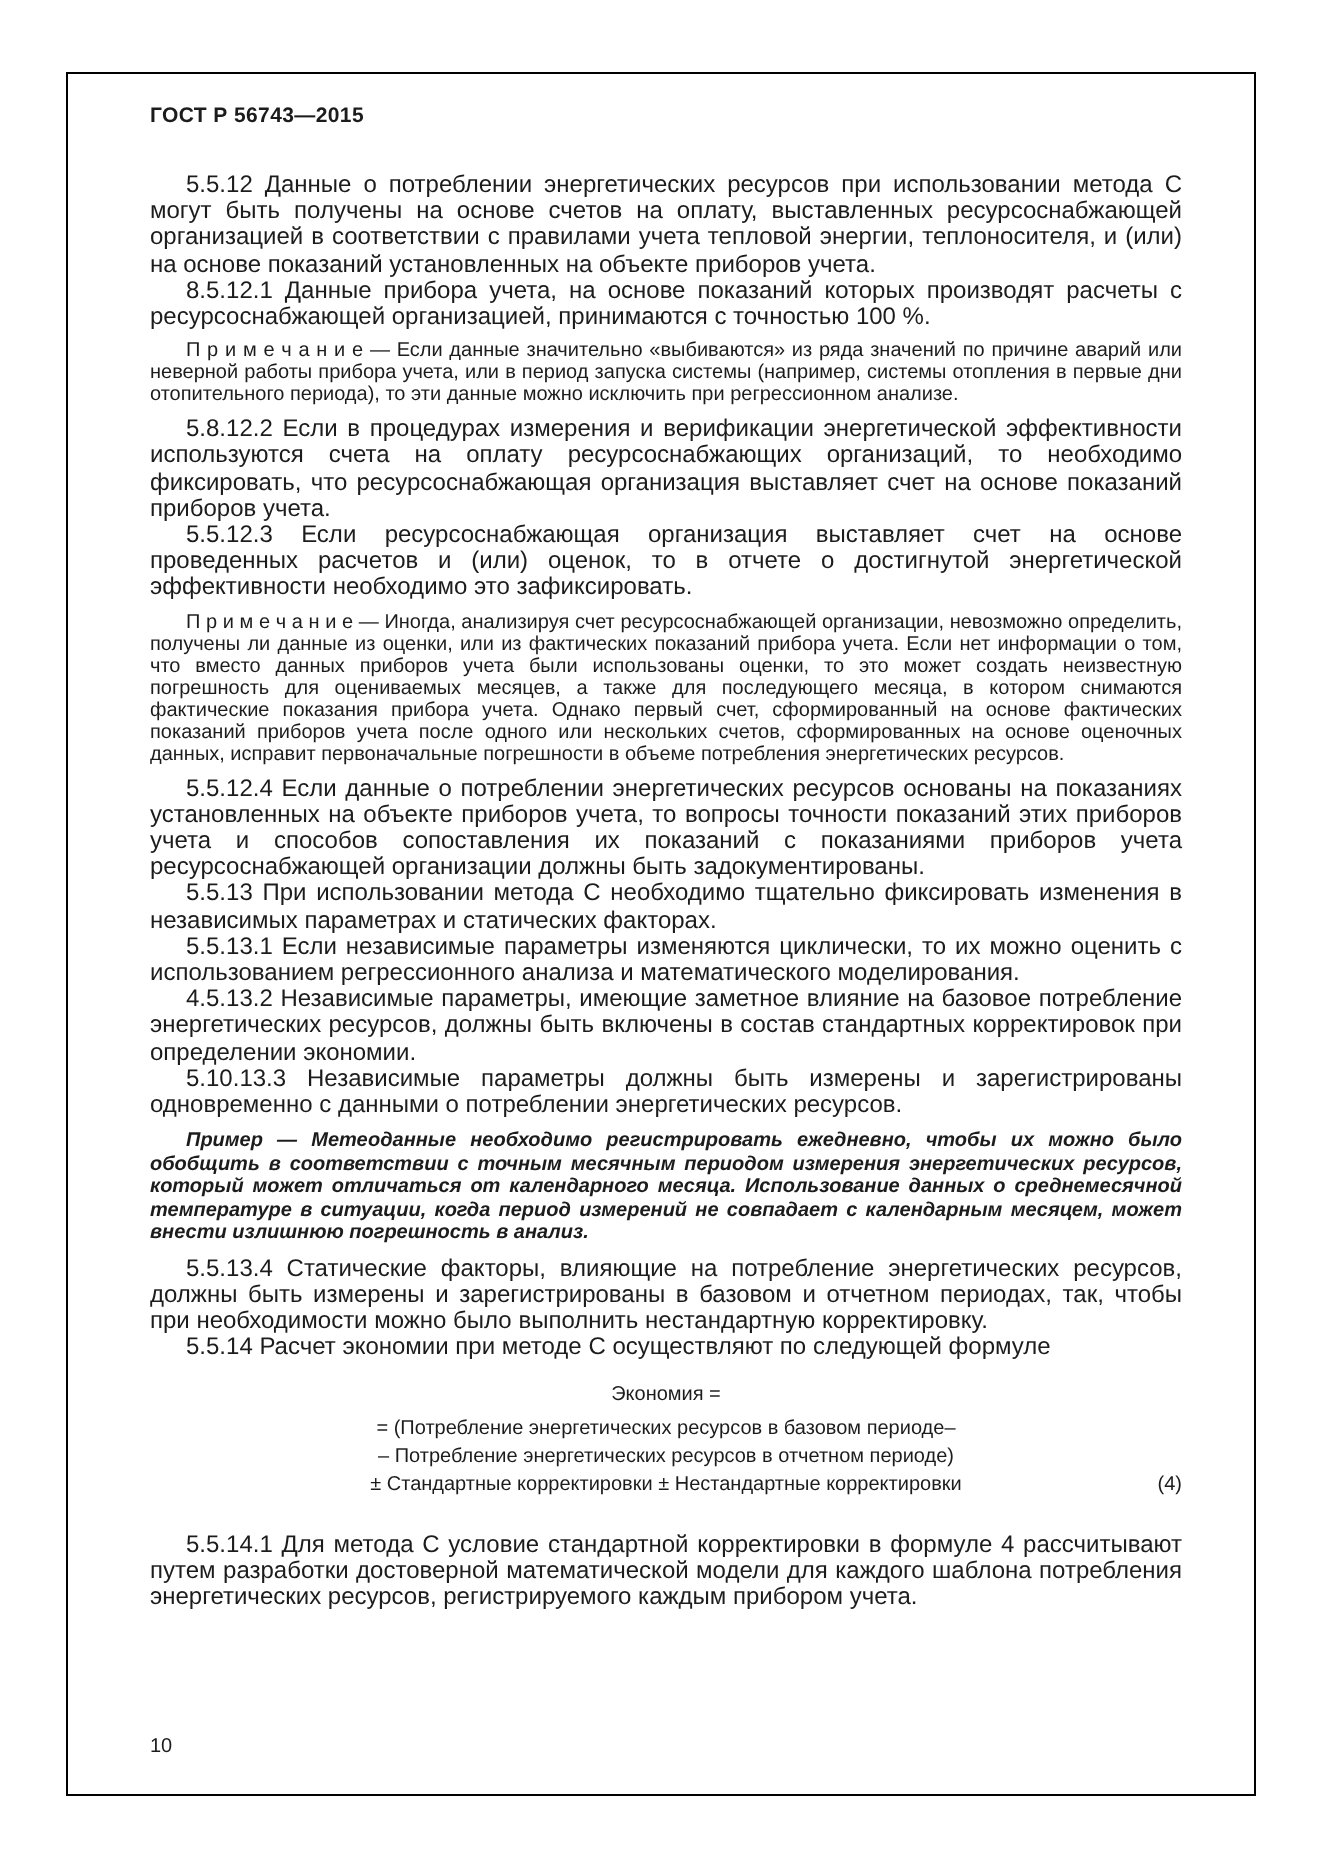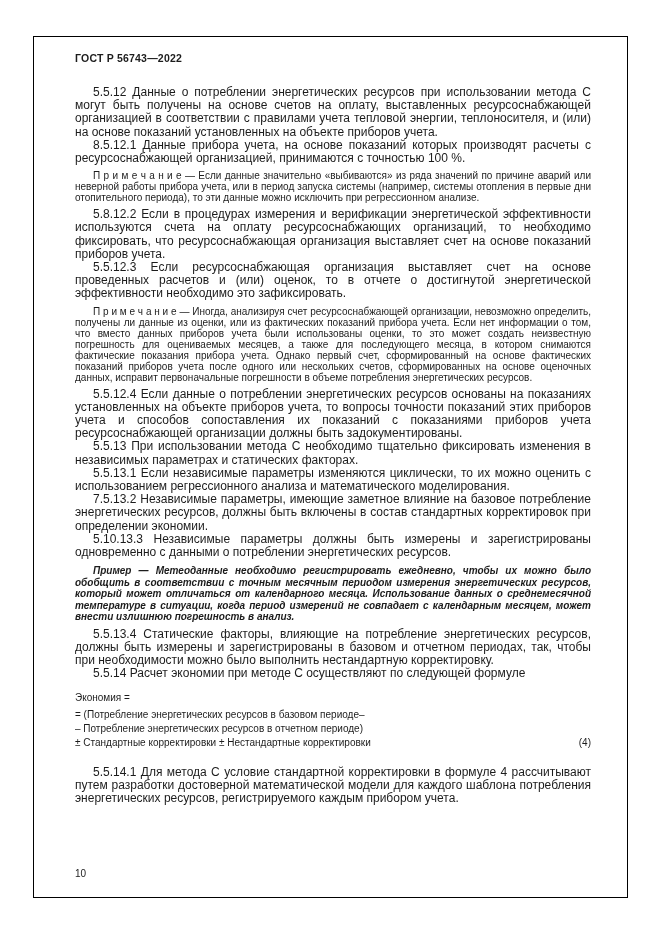--- a/index.html
+++ b/index.html
@@ -59,53 +59,54 @@
     margin: 6px 0 5px;
   }
 
   .formula-block {
     margin: 10px 0 16px;
     font-size: 10px;
     line-height: 14px;
   }
   .formula-line {
     position: relative;
+    text-align: center;
     text-indent: 0;
   }
   .formula-line:first-child { margin-bottom: 3px; }
   .formula-number {
     position: absolute;
     right: 0;
     top: 0;
   }
 
   .page-number {
     position: absolute;
     left: 75px; top: 868px;
     font-size: 10px;
   }
 </style>
 </head>
 <body>
 
 <div class="page-frame"></div>
 
-<div class="doc-header">ГОСТ Р 56743—2022</div>
+<div class="doc-header">ГОСТ Р 56743—2015</div>
 
 <div class="document-body">
     <p class="body">5.5.12 Данные о потреблении энергетических ресурсов при использовании метода С могут быть получены на основе счетов на оплату, выставленных ресурсоснабжающей организацией в соответствии с правилами учета тепловой энергии, теплоносителя, и (или) на основе показаний установленных на объекте приборов учета.</p>
     <p class="body">8.5.12.1 Данные прибора учета, на основе показаний которых производят расчеты с ресурсоснабжающей организацией, принимаются с точностью 100 %.</p>
     <p class="note">П р и м е ч а н и е — Если данные значительно «выбиваются» из ряда значений по причине аварий или неверной работы прибора учета, или в период запуска системы (например, системы отопления в первые дни отопительного периода), то эти данные можно исключить при регрессионном анализе.</p>
     <p class="body">5.8.12.2 Если в процедурах измерения и верификации энергетической эффективности используются счета на оплату ресурсоснабжающих организаций, то необходимо фиксировать, что ресурсоснабжающая организация выставляет счет на основе показаний приборов учета.</p>
     <p class="body">5.5.12.3 Если ресурсоснабжающая организация выставляет счет на основе проведенных расчетов и (или) оценок, то в отчете о достигнутой энергетической эффективности необходимо это зафиксировать.</p>
     <p class="note">П р и м е ч а н и е — Иногда, анализируя счет ресурсоснабжающей организации, невозможно определить, получены ли данные из оценки, или из фактических показаний прибора учета. Если нет информации о том, что вместо данных приборов учета были использованы оценки, то это может создать неизвестную погрешность для оцениваемых месяцев, а также для последующего месяца, в котором снимаются фактические показания прибора учета. Однако первый счет, сформированный на основе фактических показаний приборов учета после одного или нескольких счетов, сформированных на основе оценочных данных, исправит первоначальные погрешности в объеме потребления энергетических ресурсов.</p>
     <p class="body">5.5.12.4 Если данные о потреблении энергетических ресурсов основаны на показаниях установленных на объекте приборов учета, то вопросы точности показаний этих приборов учета и способов сопоставления их показаний с показаниями приборов учета ресурсоснабжающей организации должны быть задокументированы.</p>
     <p class="body">5.5.13 При использовании метода С необходимо тщательно фиксировать изменения в независимых параметрах и статических факторах.</p>
     <p class="body">5.5.13.1 Если независимые параметры изменяются циклически, то их можно оценить с использованием регрессионного анализа и математического моделирования.</p>
-    <p class="body">7.5.13.2 Независимые параметры, имеющие заметное влияние на базовое потребление энергетических ресурсов, должны быть включены в состав стандартных корректировок при определении экономии.</p>
+    <p class="body">4.5.13.2 Независимые параметры, имеющие заметное влияние на базовое потребление энергетических ресурсов, должны быть включены в состав стандартных корректировок при определении экономии.</p>
     <p class="body">5.10.13.3 Независимые параметры должны быть измерены и зарегистрированы одновременно с данными о потреблении энергетических ресурсов.</p>
     <p class="example">Пример — Метеоданные необходимо регистрировать ежедневно, чтобы их можно было обобщить в соответствии с точным месячным периодом измерения энергетических ресурсов, который может отличаться от календарного месяца. Использование данных о среднемесячной температуре в ситуации, когда период измерений не совпадает с календарным месяцем, может внести излишнюю погрешность в анализ.</p>
     <p class="body">5.5.13.4 Статические факторы, влияющие на потребление энергетических ресурсов, должны быть измерены и зарегистрированы в базовом и отчетном периодах, так, чтобы при необходимости можно было выполнить нестандартную корректировку.</p>
     <p class="body">5.5.14 Расчет экономии при методе С осуществляют по следующей формуле</p>
     <div class="formula-block">
       <div class="formula-line"><span>Экономия =</span></div>
       <div class="formula-line"><span>= (Потребление энергетических ресурсов в базовом периоде–</span></div>
       <div class="formula-line"><span>– Потребление энергетических ресурсов в отчетном периоде)</span></div>
       <div class="formula-line"><span>± Стандартные корректировки ± Нестандартные корректировки</span><span class="formula-number">(4)</span></div>
     </div>

